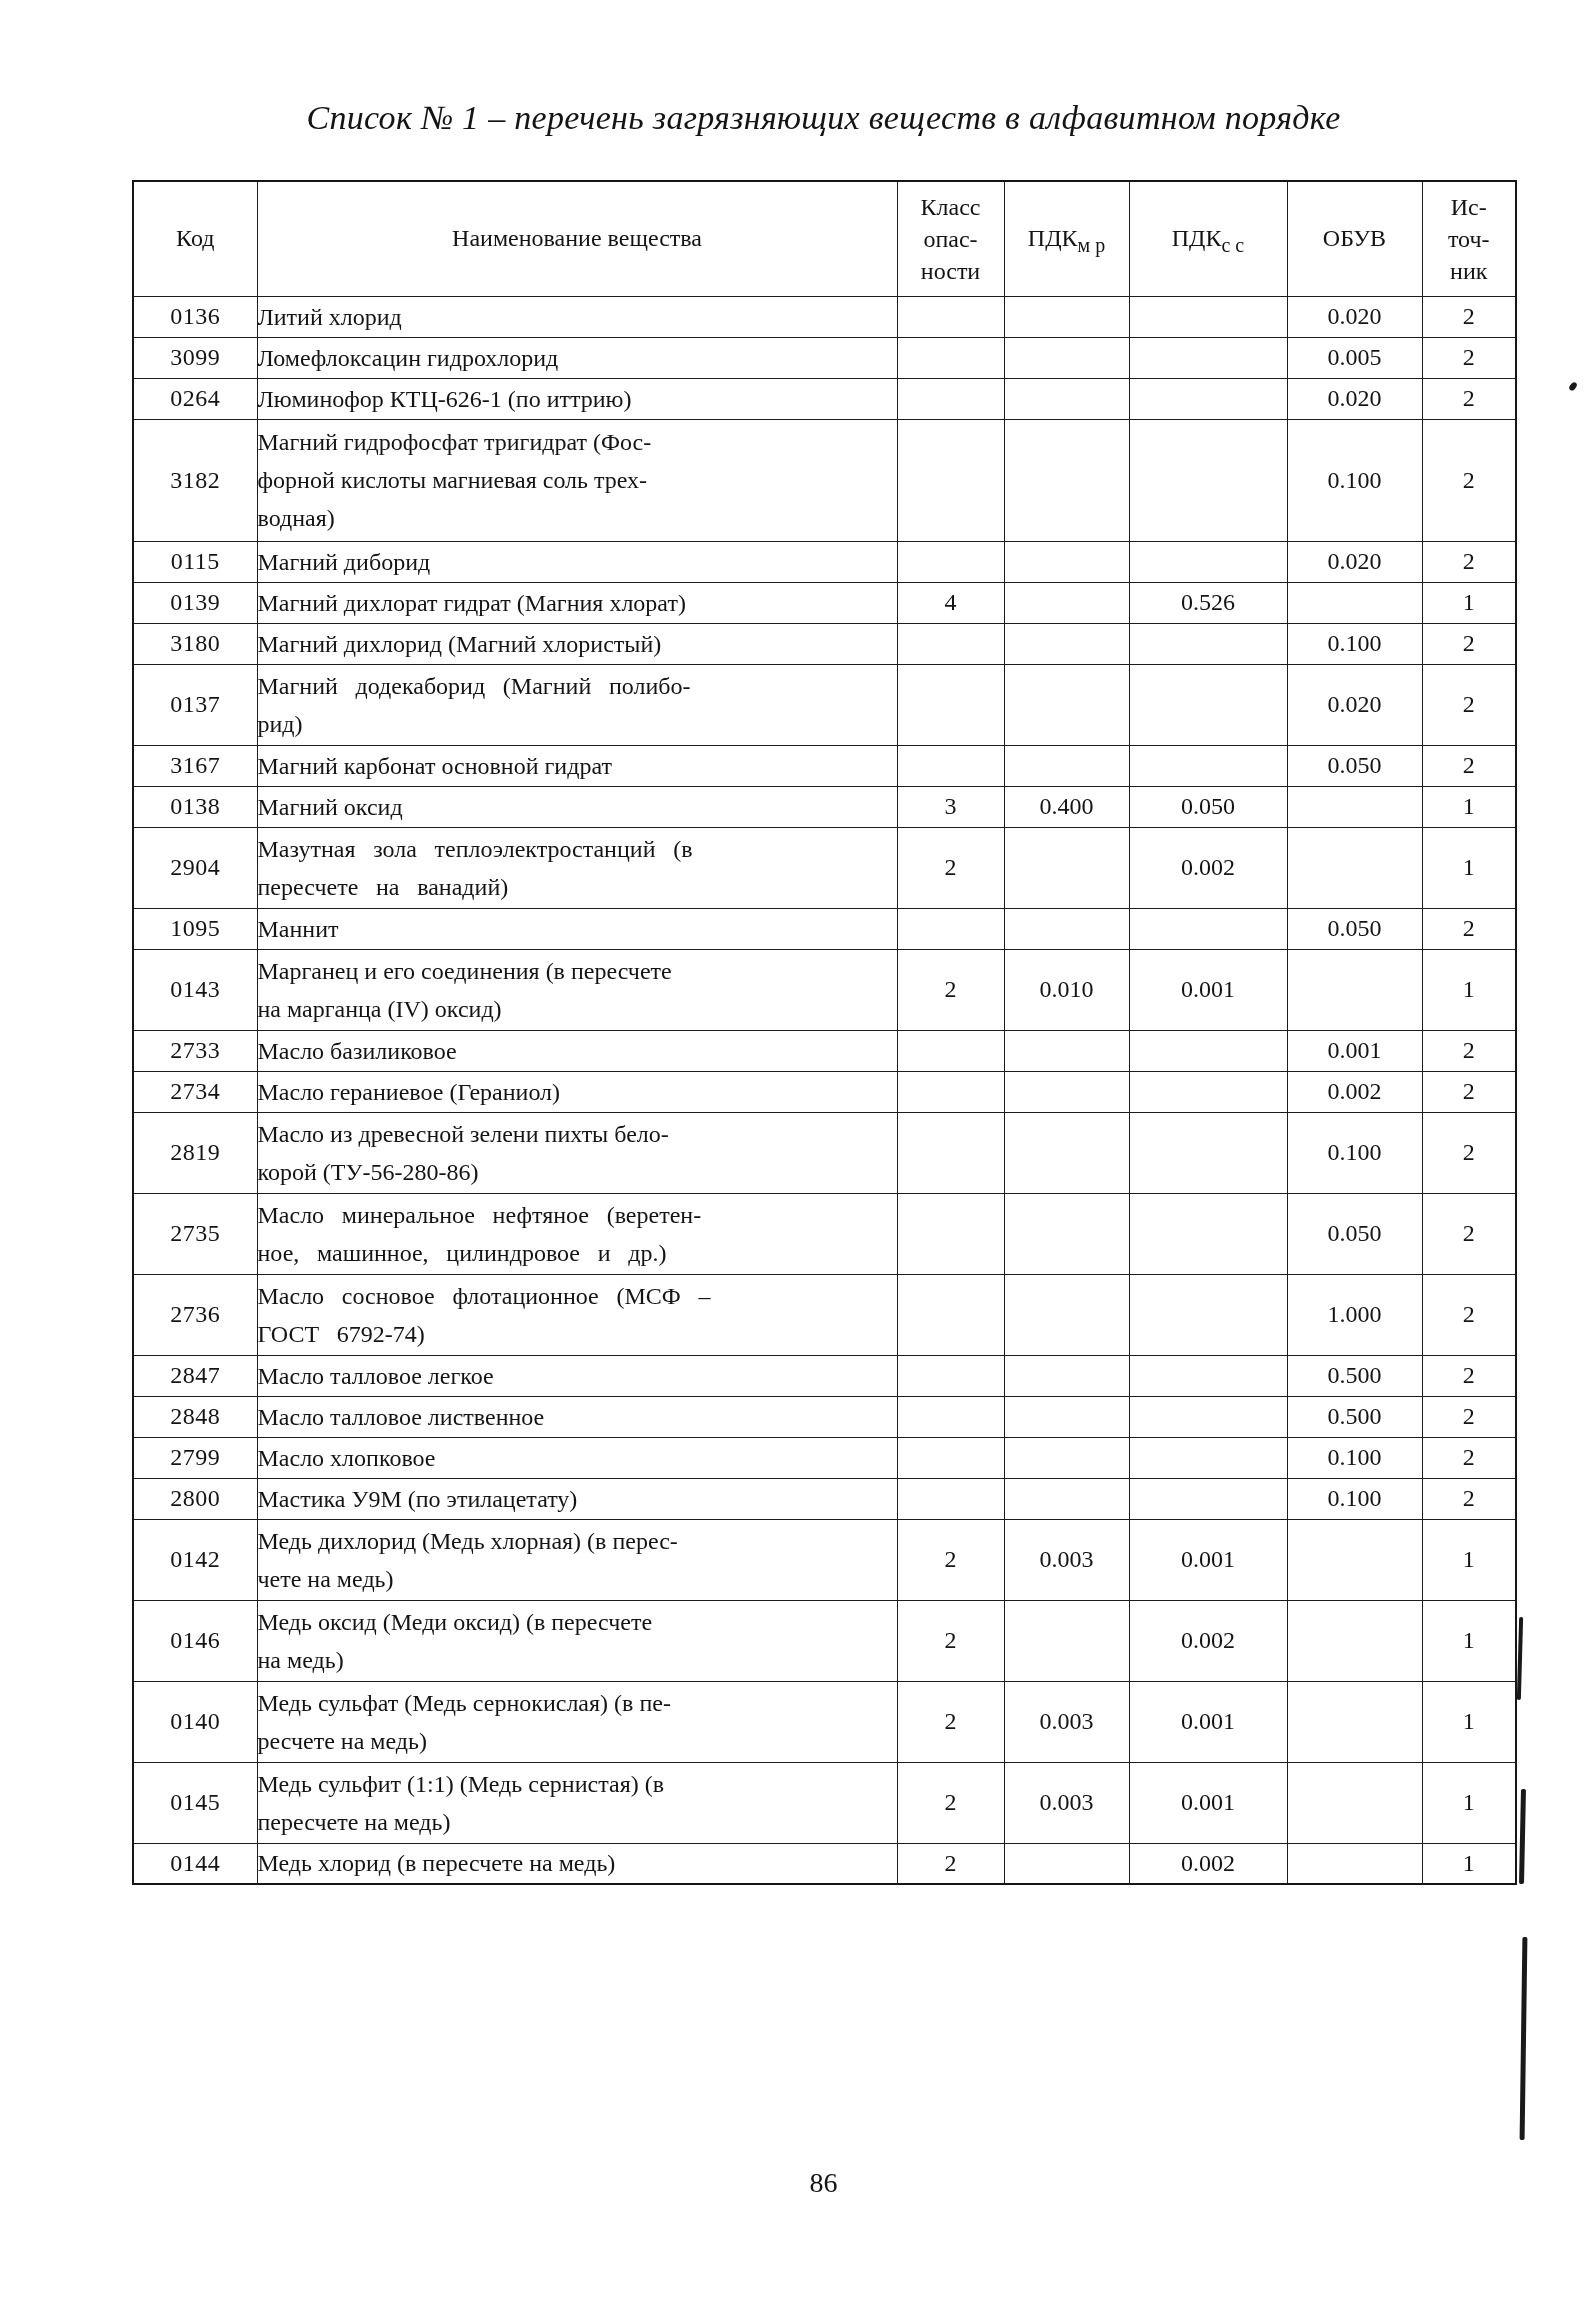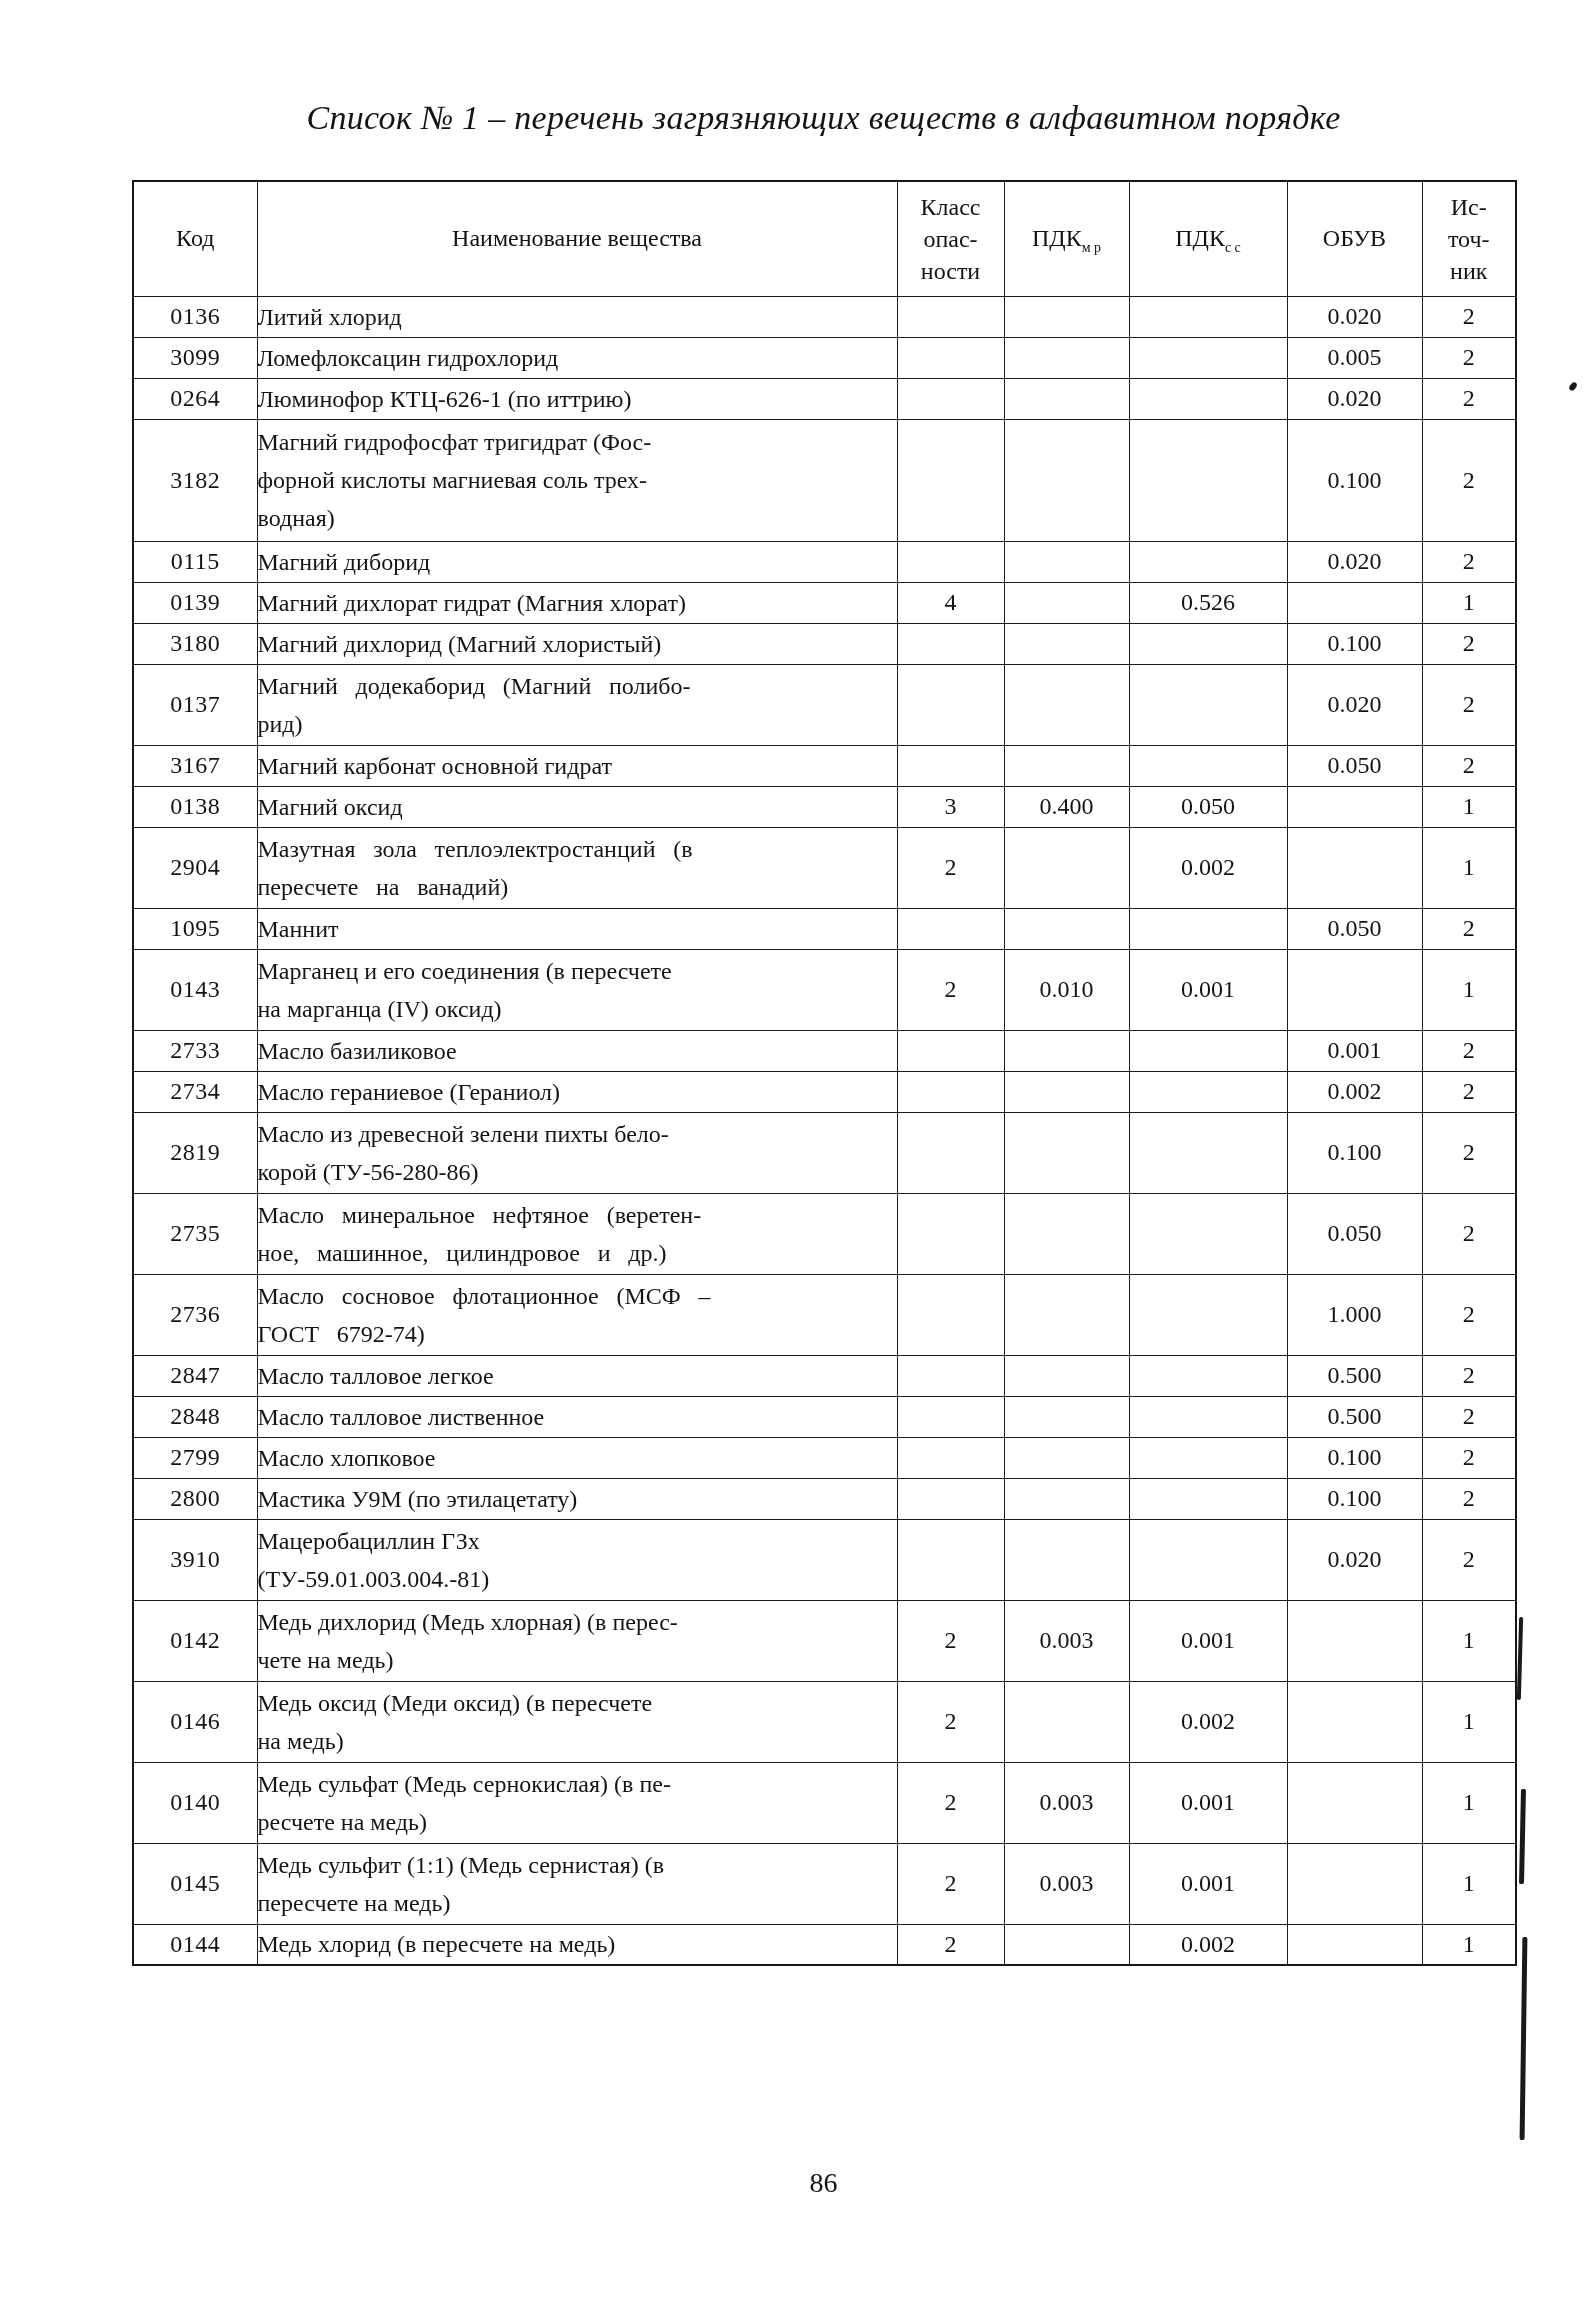--- a/index.html
+++ b/index.html
@@ -40,21 +40,21 @@
     vertical-align: middle;
     font-weight: normal;
     font-size: 24px;
     padding: 0;
     overflow: hidden;
   }
   tr.header-row { height: 115px; }
   th.h-center, td.c-center { text-align: center; }
   .h-multiline { white-space: pre-line; line-height: 32px; }
   th sub {
-    font-size: 14px;
+    font-size: 20px;
     line-height: 0;
   }
   td.cell-code {
     font-weight: bold;
     text-align: center;
     font-size: 25px;
     letter-spacing: 0.5px;
   }
   td.cell-name {
     text-align: left;
@@ -336,30 +336,20 @@
   <tr style="height: 41px;">
     <td class="cell-code">2800</td>
     <td class="cell-name">Мастика У9М (по этилацетату)</td>
     <td class="cell-val"></td>
     <td class="cell-val"></td>
     <td class="cell-val"></td>
     <td class="cell-val">0.100</td>
     <td class="cell-val">2</td>
   </tr>
 
-  <tr style="height: 81px;">
-    <td class="cell-code">3910</td>
-    <td class="cell-name">Мацеробациллин ГЗх
-(ТУ-59.01.003.004.-81)</td>
-    <td class="cell-val"></td>
-    <td class="cell-val"></td>
-    <td class="cell-val"></td>
-    <td class="cell-val">0.020</td>
-    <td class="cell-val">2</td>
-  </tr>
 
   <tr style="height: 81px; padding-left: 25px;">
     <td class="cell-code">0142</td>
     <td class="cell-name">Медь дихлорид (Медь хлорная) (в перес-
 чете на медь)</td>
     <td class="cell-val">2</td>
     <td class="cell-val">0.003</td>
     <td class="cell-val">0.001</td>
     <td class="cell-val"></td>
     <td class="cell-val">1</td>

